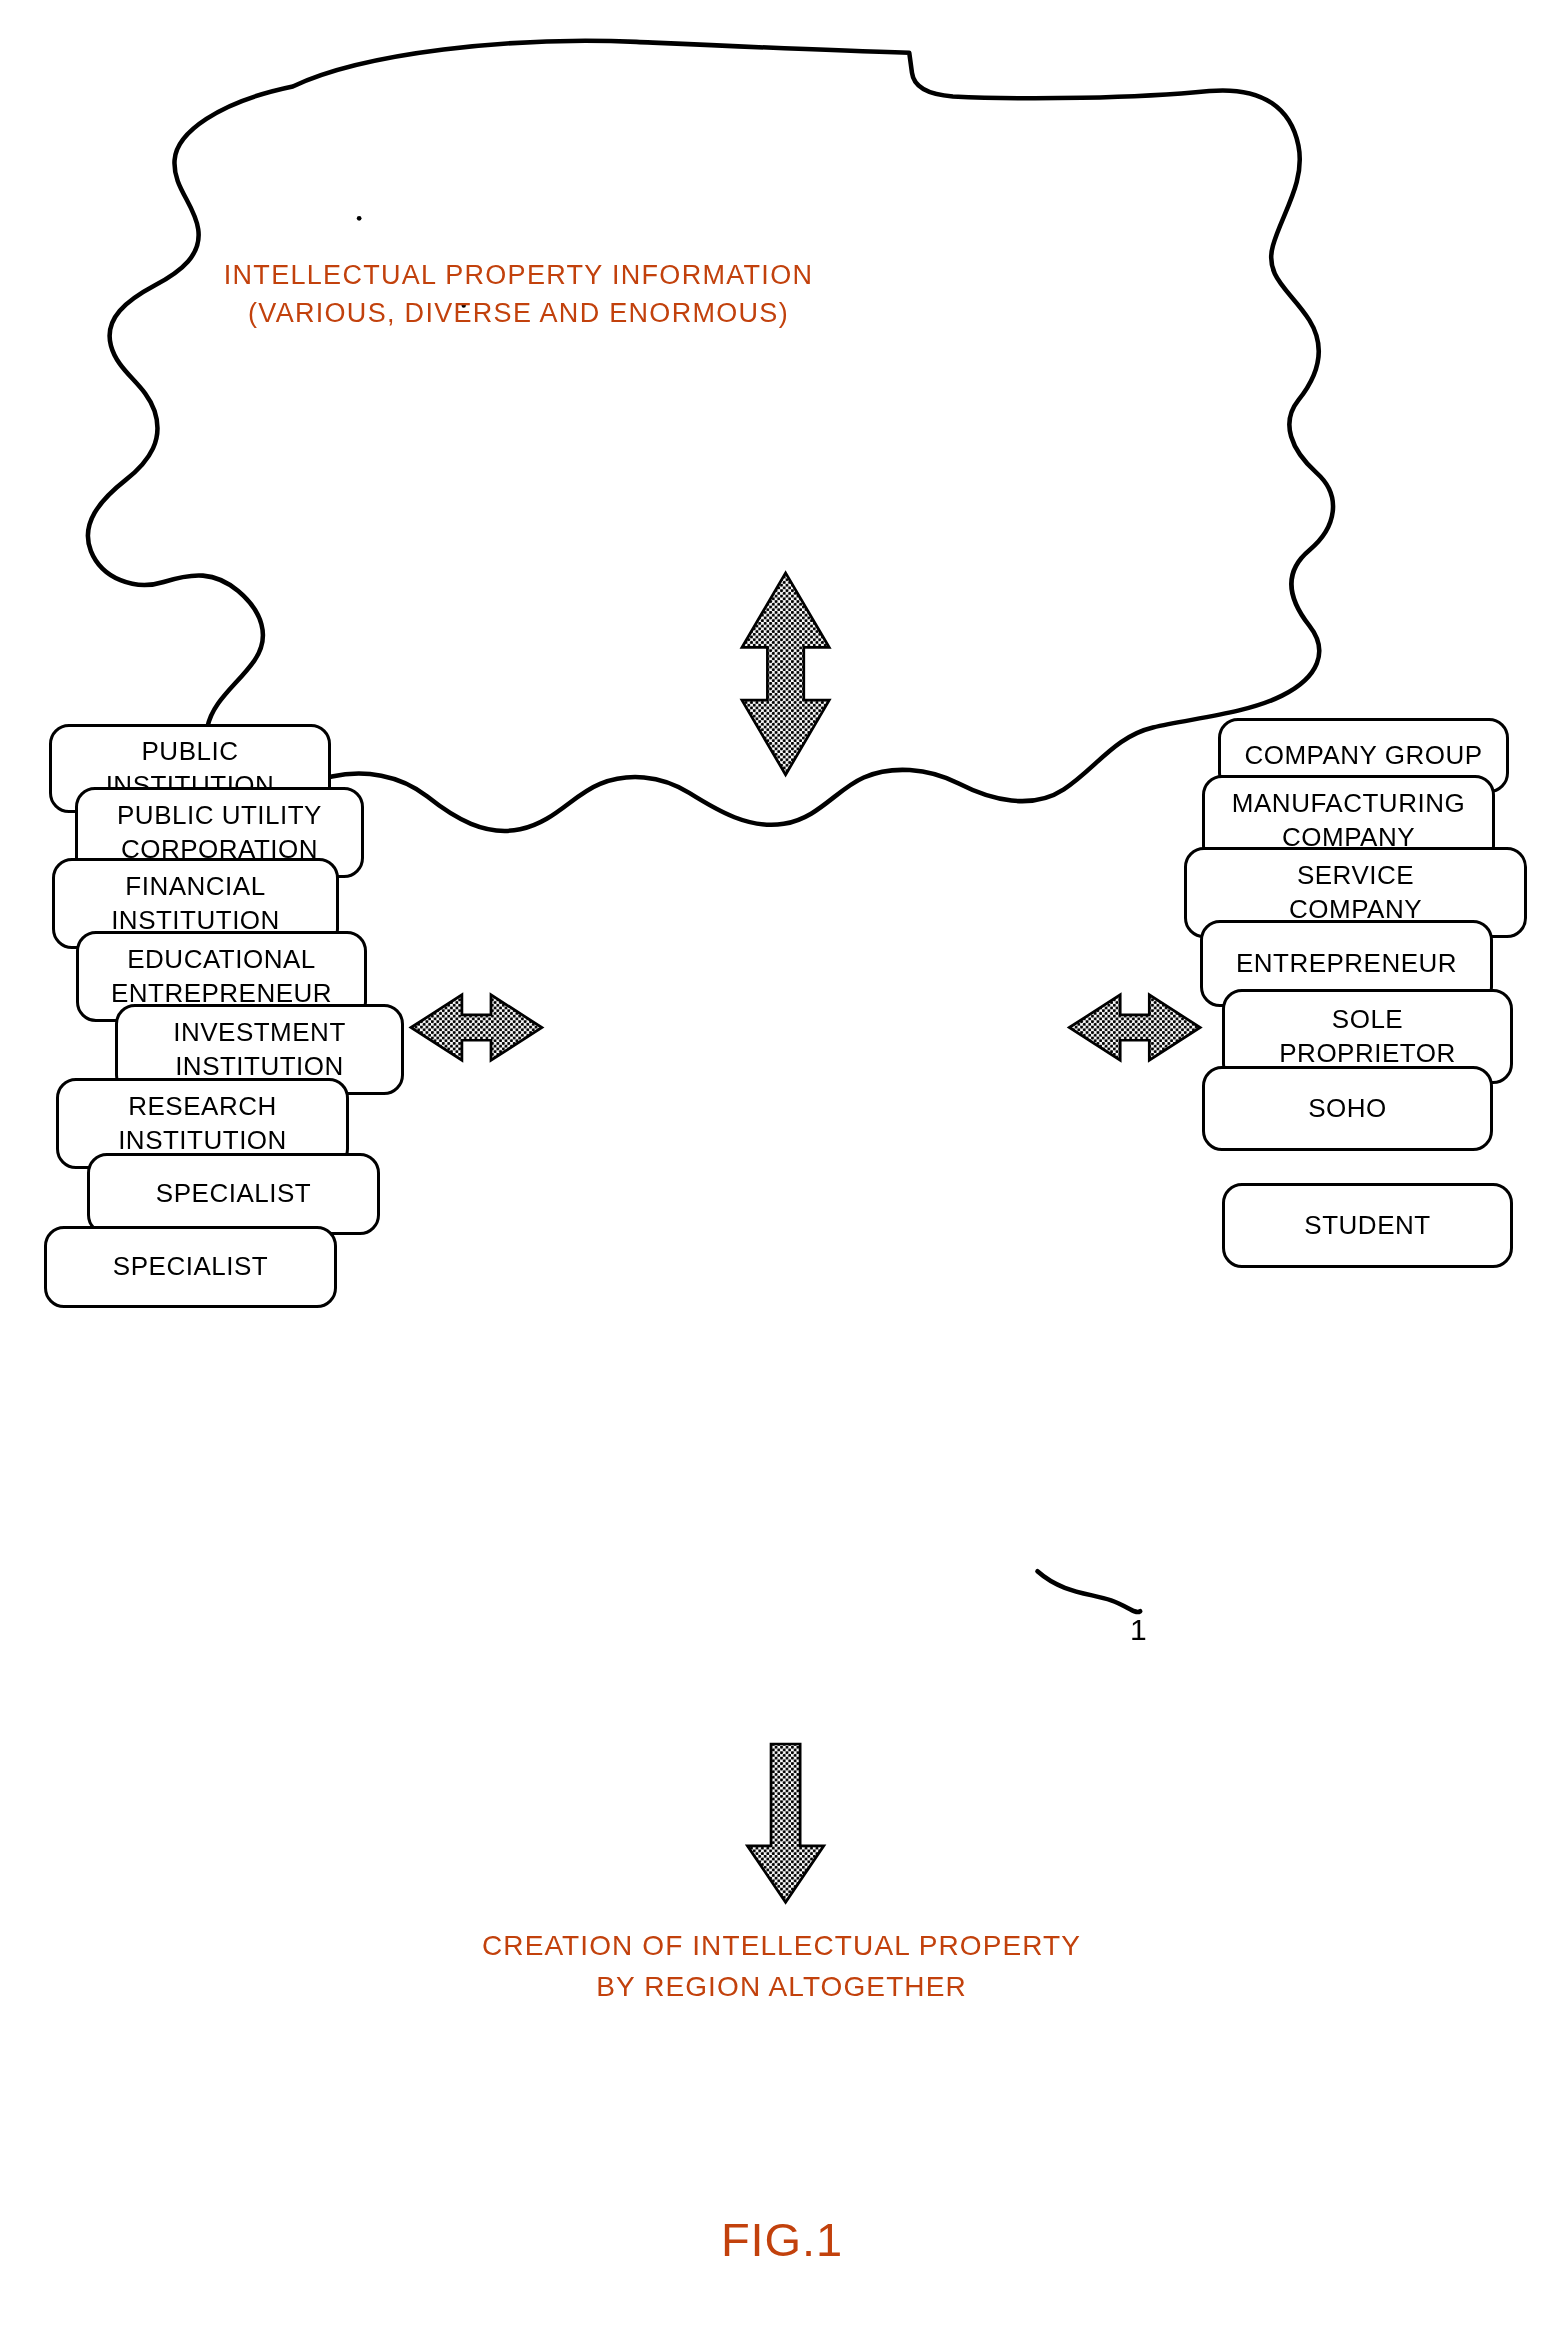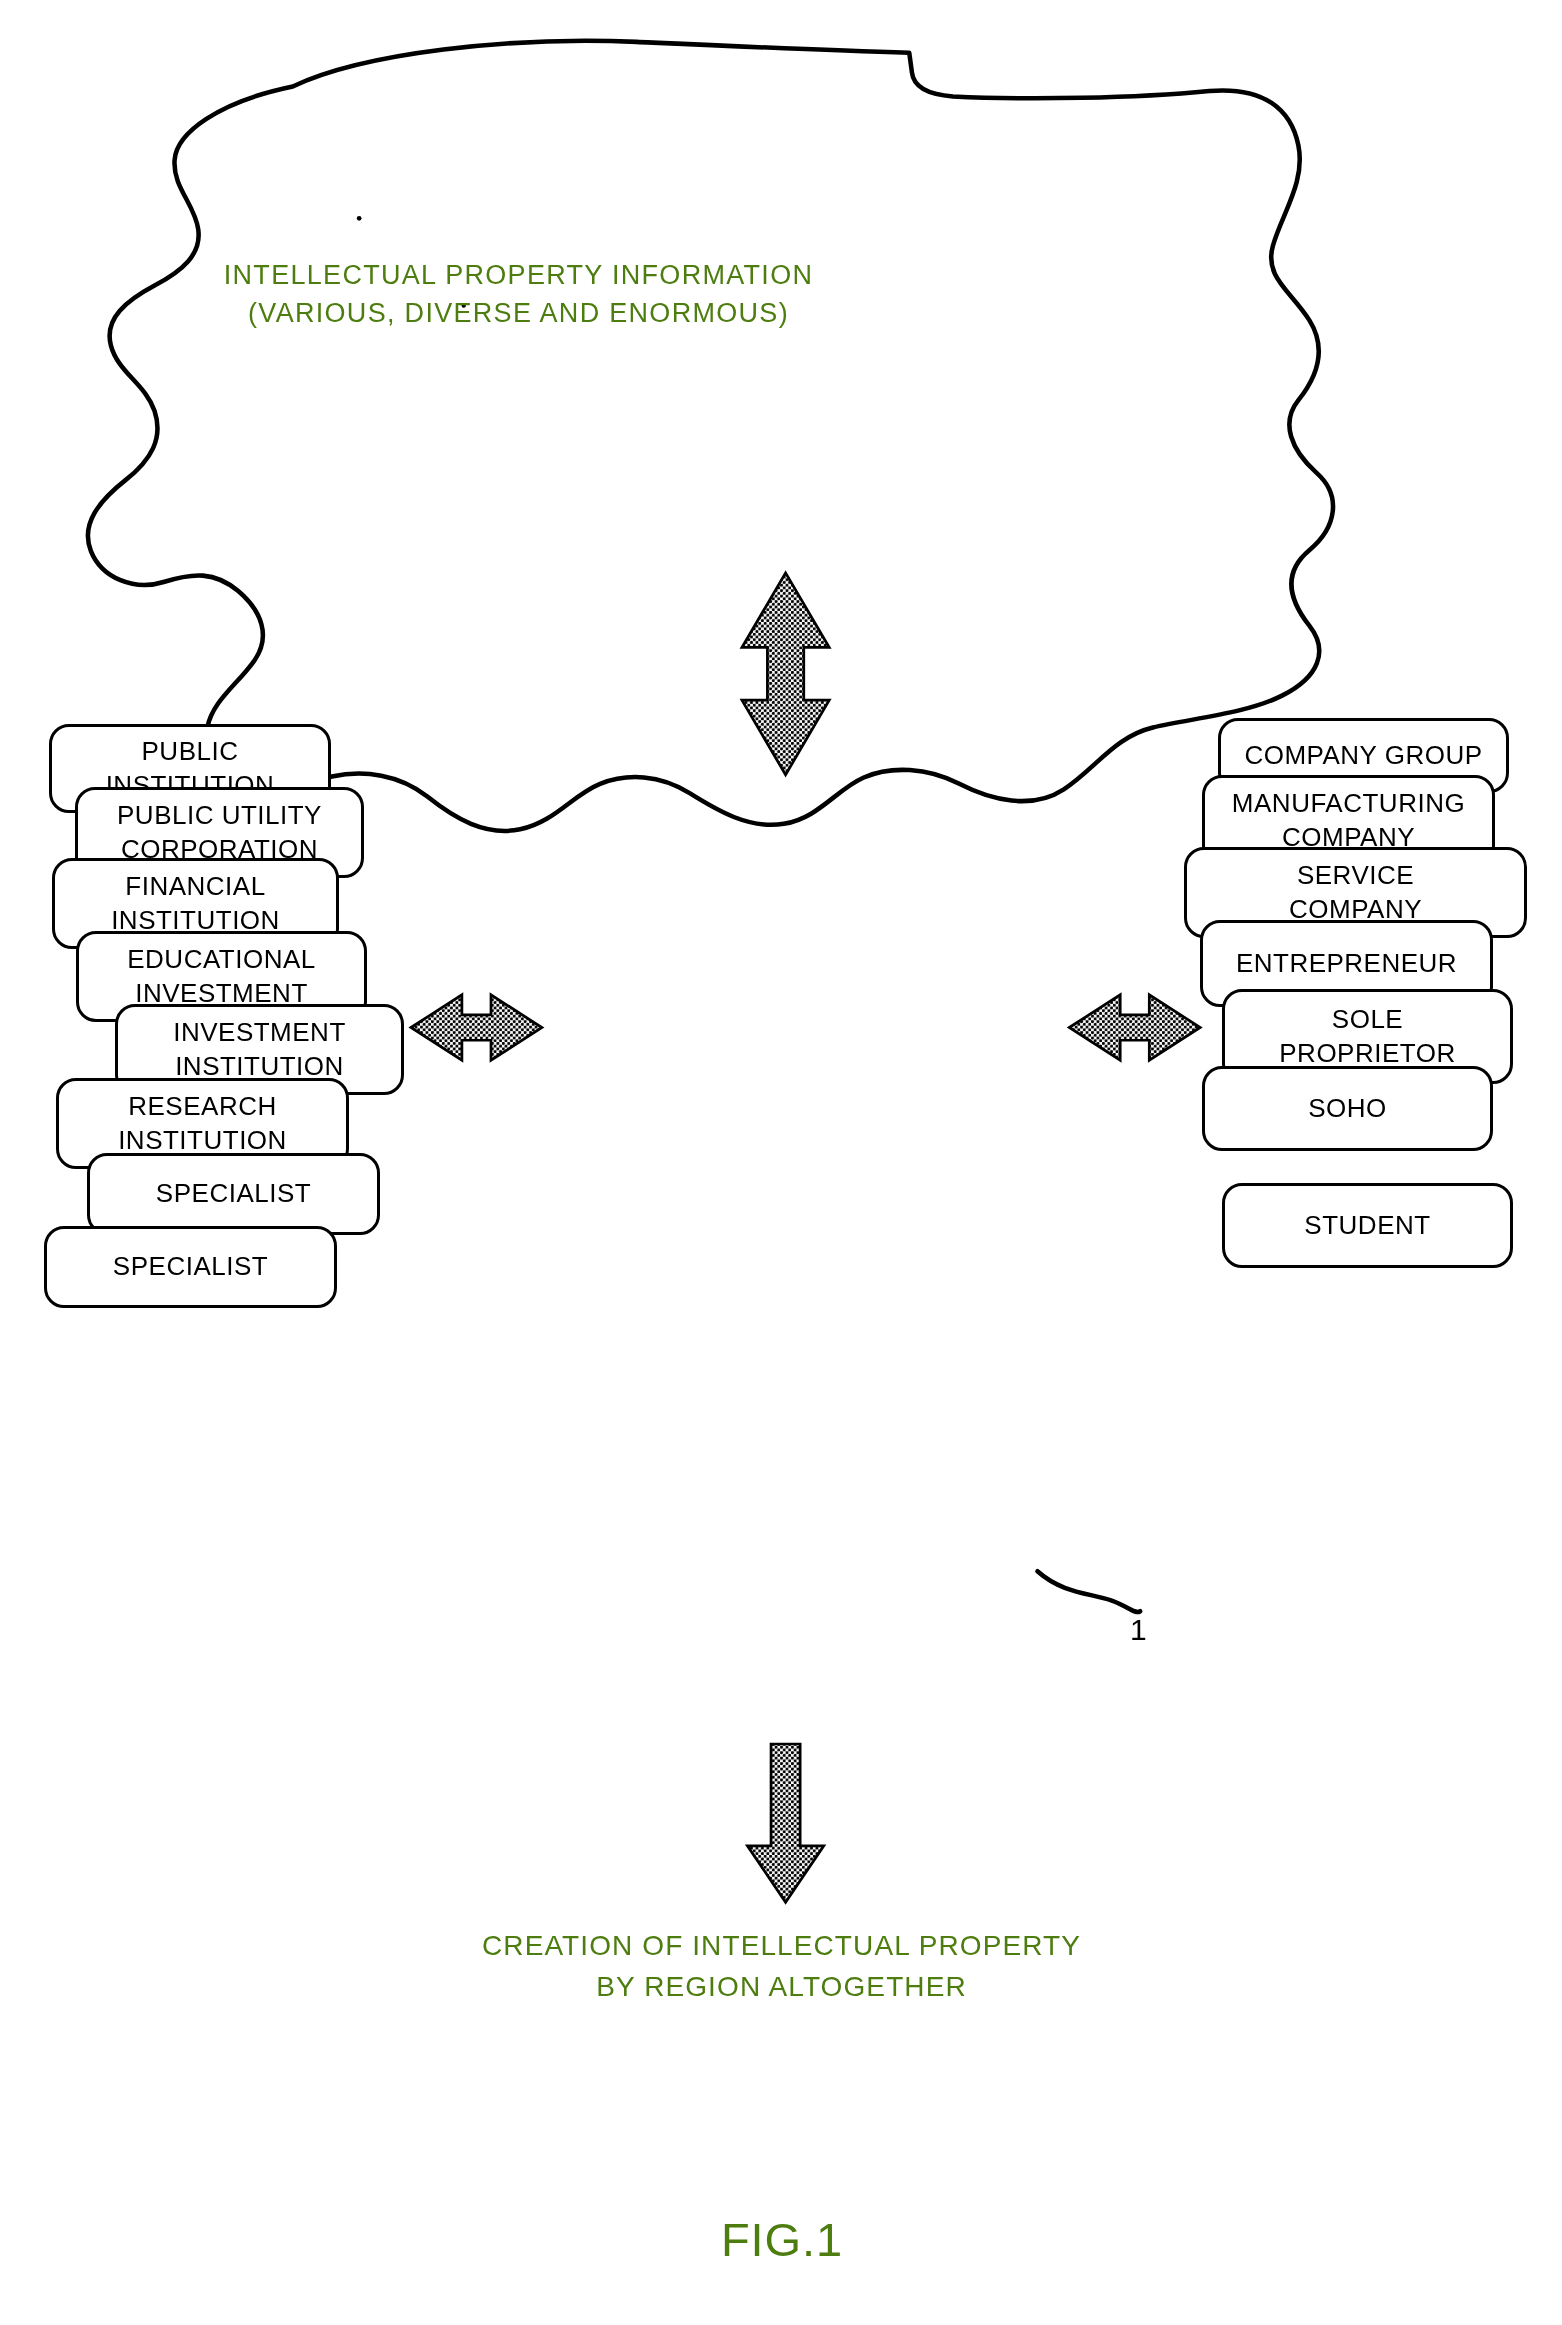--- a/index.html
+++ b/index.html
@@ -31,21 +31,21 @@
     height: 2326px;
     pointer-events: none;
   }
 
   
   .txt {
     position: absolute;
     text-align: center;
     font-family: "Liberation Sans", sans-serif;
     font-weight: 400;
-    color: #4d7c0f;
+    color: #c2410c;
     letter-spacing: 0.5px;
     line-height: 1.30;
     white-space: pre-line;
   }
 
   #cloud-text {
     left: 164px;
     top: 256px;
     width: 709px;
     font-size: 27px;
@@ -227,21 +227,21 @@
 CORPORATION</span>
   </div>
 
   <div class="capsule" style="left:52px; top:858px; width:287px; height:91px;justify-content:center;">
     <span>FINANCIAL
 INSTITUTION</span>
   </div>
 
   <div class="capsule" style="left:76px; top:931px; width:291px; height:91px;">
     <span>EDUCATIONAL
-INVESTMENT</span>
+ENTREPRENEUR</span>
   </div>
 
   <div class="capsule" style="left:115px; top:1004px; width:289px; height:91px;">
     <span>INVESTMENT
 INSTITUTION</span>
   </div>
 
   <div class="capsule" style="left:56px; top:1078px; width:293px; height:91px;">
     <span>RESEARCH
 INSTITUTION</span>

